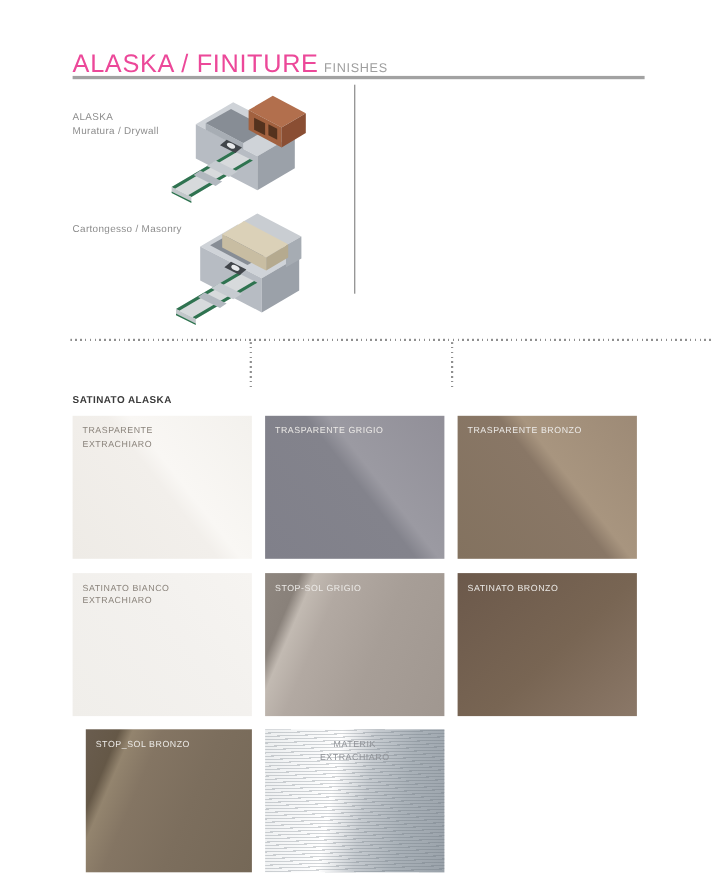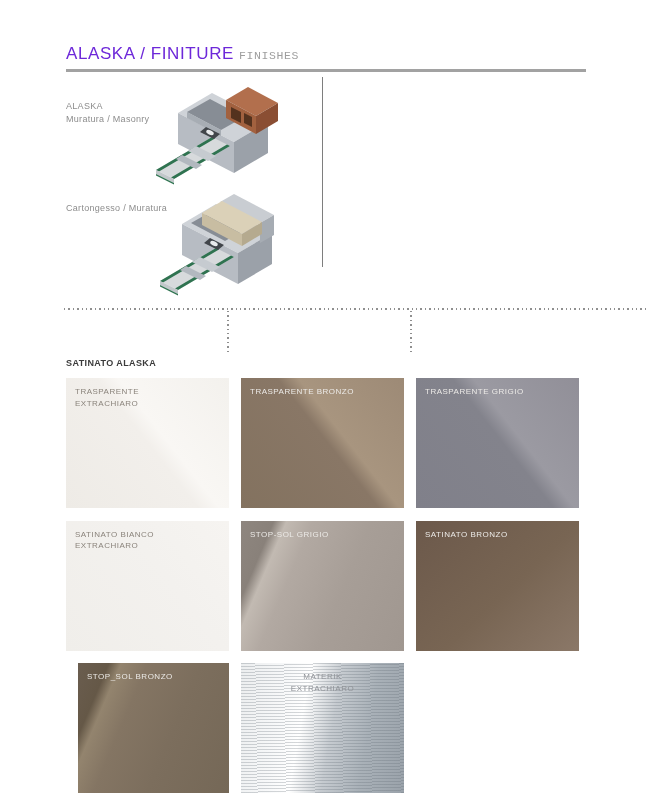--- a/index.html
+++ b/index.html
@@ -2,22 +2,22 @@
 <html><head>
 <meta charset="utf-8">
 <style>
   html,body{margin:0;padding:0;background:#ffffff;}
   .page{
     position:relative;width:649px;height:800px;background:#ffffff;overflow:hidden;
     font-family:"Liberation Sans", sans-serif;
   }
   
   .hdr{position:absolute;left:66px;top:44px;white-space:nowrap;}
-  .hdr .main{font-size:17px;color:#6d28d9;letter-spacing:0.6px;}
-  .hdr .sub{font-size:11.5px;color:#9e9e9e;letter-spacing:0.6px;margin-left:5px;font-family:Liberation Mono, monospace;}
+  .hdr .main{font-size:23px;color:#ec4899;letter-spacing:0.6px;}
+  .hdr .sub{font-size:11.5px;color:#9e9e9e;letter-spacing:0.6px;margin-left:5px;}
   .rule{position:absolute;left:66px;top:69px;width:520px;height:3px;background:#a2a2a2;}
   .vdivider{position:absolute;left:322px;top:77px;width:1px;height:190px;background:#7e7e7e;}
   
   .sec-label{position:absolute;left:66px;font-size:9px;color:#8d8d8d;letter-spacing:0.3px;line-height:1.4;}
   .sec-label.masonry{top:84px;margin-top:16px;}
   .sec-label.drywall{top:202px;}
   
   .illu1{position:absolute;left:140px;top:80px;}
   .illu2{position:absolute;left:142px;top:186px;}
   
@@ -56,21 +56,21 @@
 <div class="page">
 
   <div class="hdr">
     <span class="main">ALASKA / FINITURE</span><span class="sub">FINISHES</span>
   </div>
   <div class="rule"></div>
   <div class="vdivider"></div>
 
   <div class="sec-label masonry">
     <span>ALASKA</span><br>
-    <span>Muratura / Masonry</span>
+    <span>Muratura / Drywall</span>
   </div>
   <svg class="illu1" width="160" height="110" viewBox="0 0 160 110">
 
     <polygon points="38,33 72,13 128,42 94,62" fill="#cfd3d8"></polygon>
     <polygon points="38,33 94,62 94,93 38,64" fill="#b7bcc3"></polygon>
     <polygon points="94,62 128,42 128,73 94,93" fill="#9ba1a9"></polygon>
     <polygon points="47,32 70,19 104,37 81,50" fill="#878d95"></polygon>
     <polygon points="47,32 81,50 81,56 47,38" fill="#a7adb4"></polygon>
 
     <polygon points="86,20 108,7 138,23 116,36" fill="#b26f4d"></polygon>
@@ -86,21 +86,21 @@
     <polygon points="16,94 34,103 34,104.5 16,95.5" fill="#2f7350"></polygon>
 
     <polygon points="56,66 76,76 68,81 48,71" fill="#c6cbd0"></polygon>
     <polygon points="42,75 62,85 56,89 36,79" fill="#b2b8bf"></polygon>
 
     <polygon points="66,47 80,54 74,59 60,52" fill="#41454a"></polygon>
     <ellipse cx="70" cy="52.5" rx="4" ry="2.2" fill="#e8eaec" transform="rotate(26 70 52.5)"></ellipse>
   </svg>
 
   <div class="sec-label drywall">
-    <span>Cartongesso / Muratura</span>
+    <span>Cartongesso / Masonry</span>
   </div>
   <svg class="illu2" width="168" height="120" viewBox="0 0 168 120">
 
     <polygon points="40,38 74,18 130,47 96,67" fill="#cfd3d8"></polygon>
     <polygon points="40,38 96,67 96,98 40,69" fill="#b7bcc3"></polygon>
     <polygon points="96,67 130,47 130,78 96,98" fill="#9ba1a9"></polygon>
     <polygon points="49,37 72,24 106,42 83,55" fill="#878d95"></polygon>
 
     <polygon points="78,16 92,8 132,29 118,37" fill="#c9cdd2"></polygon>
     <polygon points="118,37 132,29 132,49 118,57" fill="#a6acb3"></polygon>
@@ -130,30 +130,30 @@
 
   <div class="grid">
 
     <div class="swatch sw0 tone-light">
       <div class="sw-label">
         <span>TRASPARENTE</span>
         <span>EXTRACHIARO</span>
       </div>
     </div>
 
-    <div class="swatch sw2 tone-dark">
+    <div class="swatch sw1 tone-dark">
       <div class="sw-label">
-        <span>TRASPARENTE BRONZO</span>
+        <span>TRASPARENTE GRIGIO</span>
         <span></span>
       </div>
     </div>
 
-    <div class="swatch sw1 tone-dark">
+    <div class="swatch sw2 tone-dark">
       <div class="sw-label">
-        <span>TRASPARENTE GRIGIO</span>
+        <span>TRASPARENTE BRONZO</span>
         <span></span>
       </div>
     </div>
 
     <div class="swatch sw3 tone-light">
       <div class="sw-label">
         <span>SATINATO BIANCO</span>
         <span>EXTRACHIARO</span>
       </div>
     </div>

